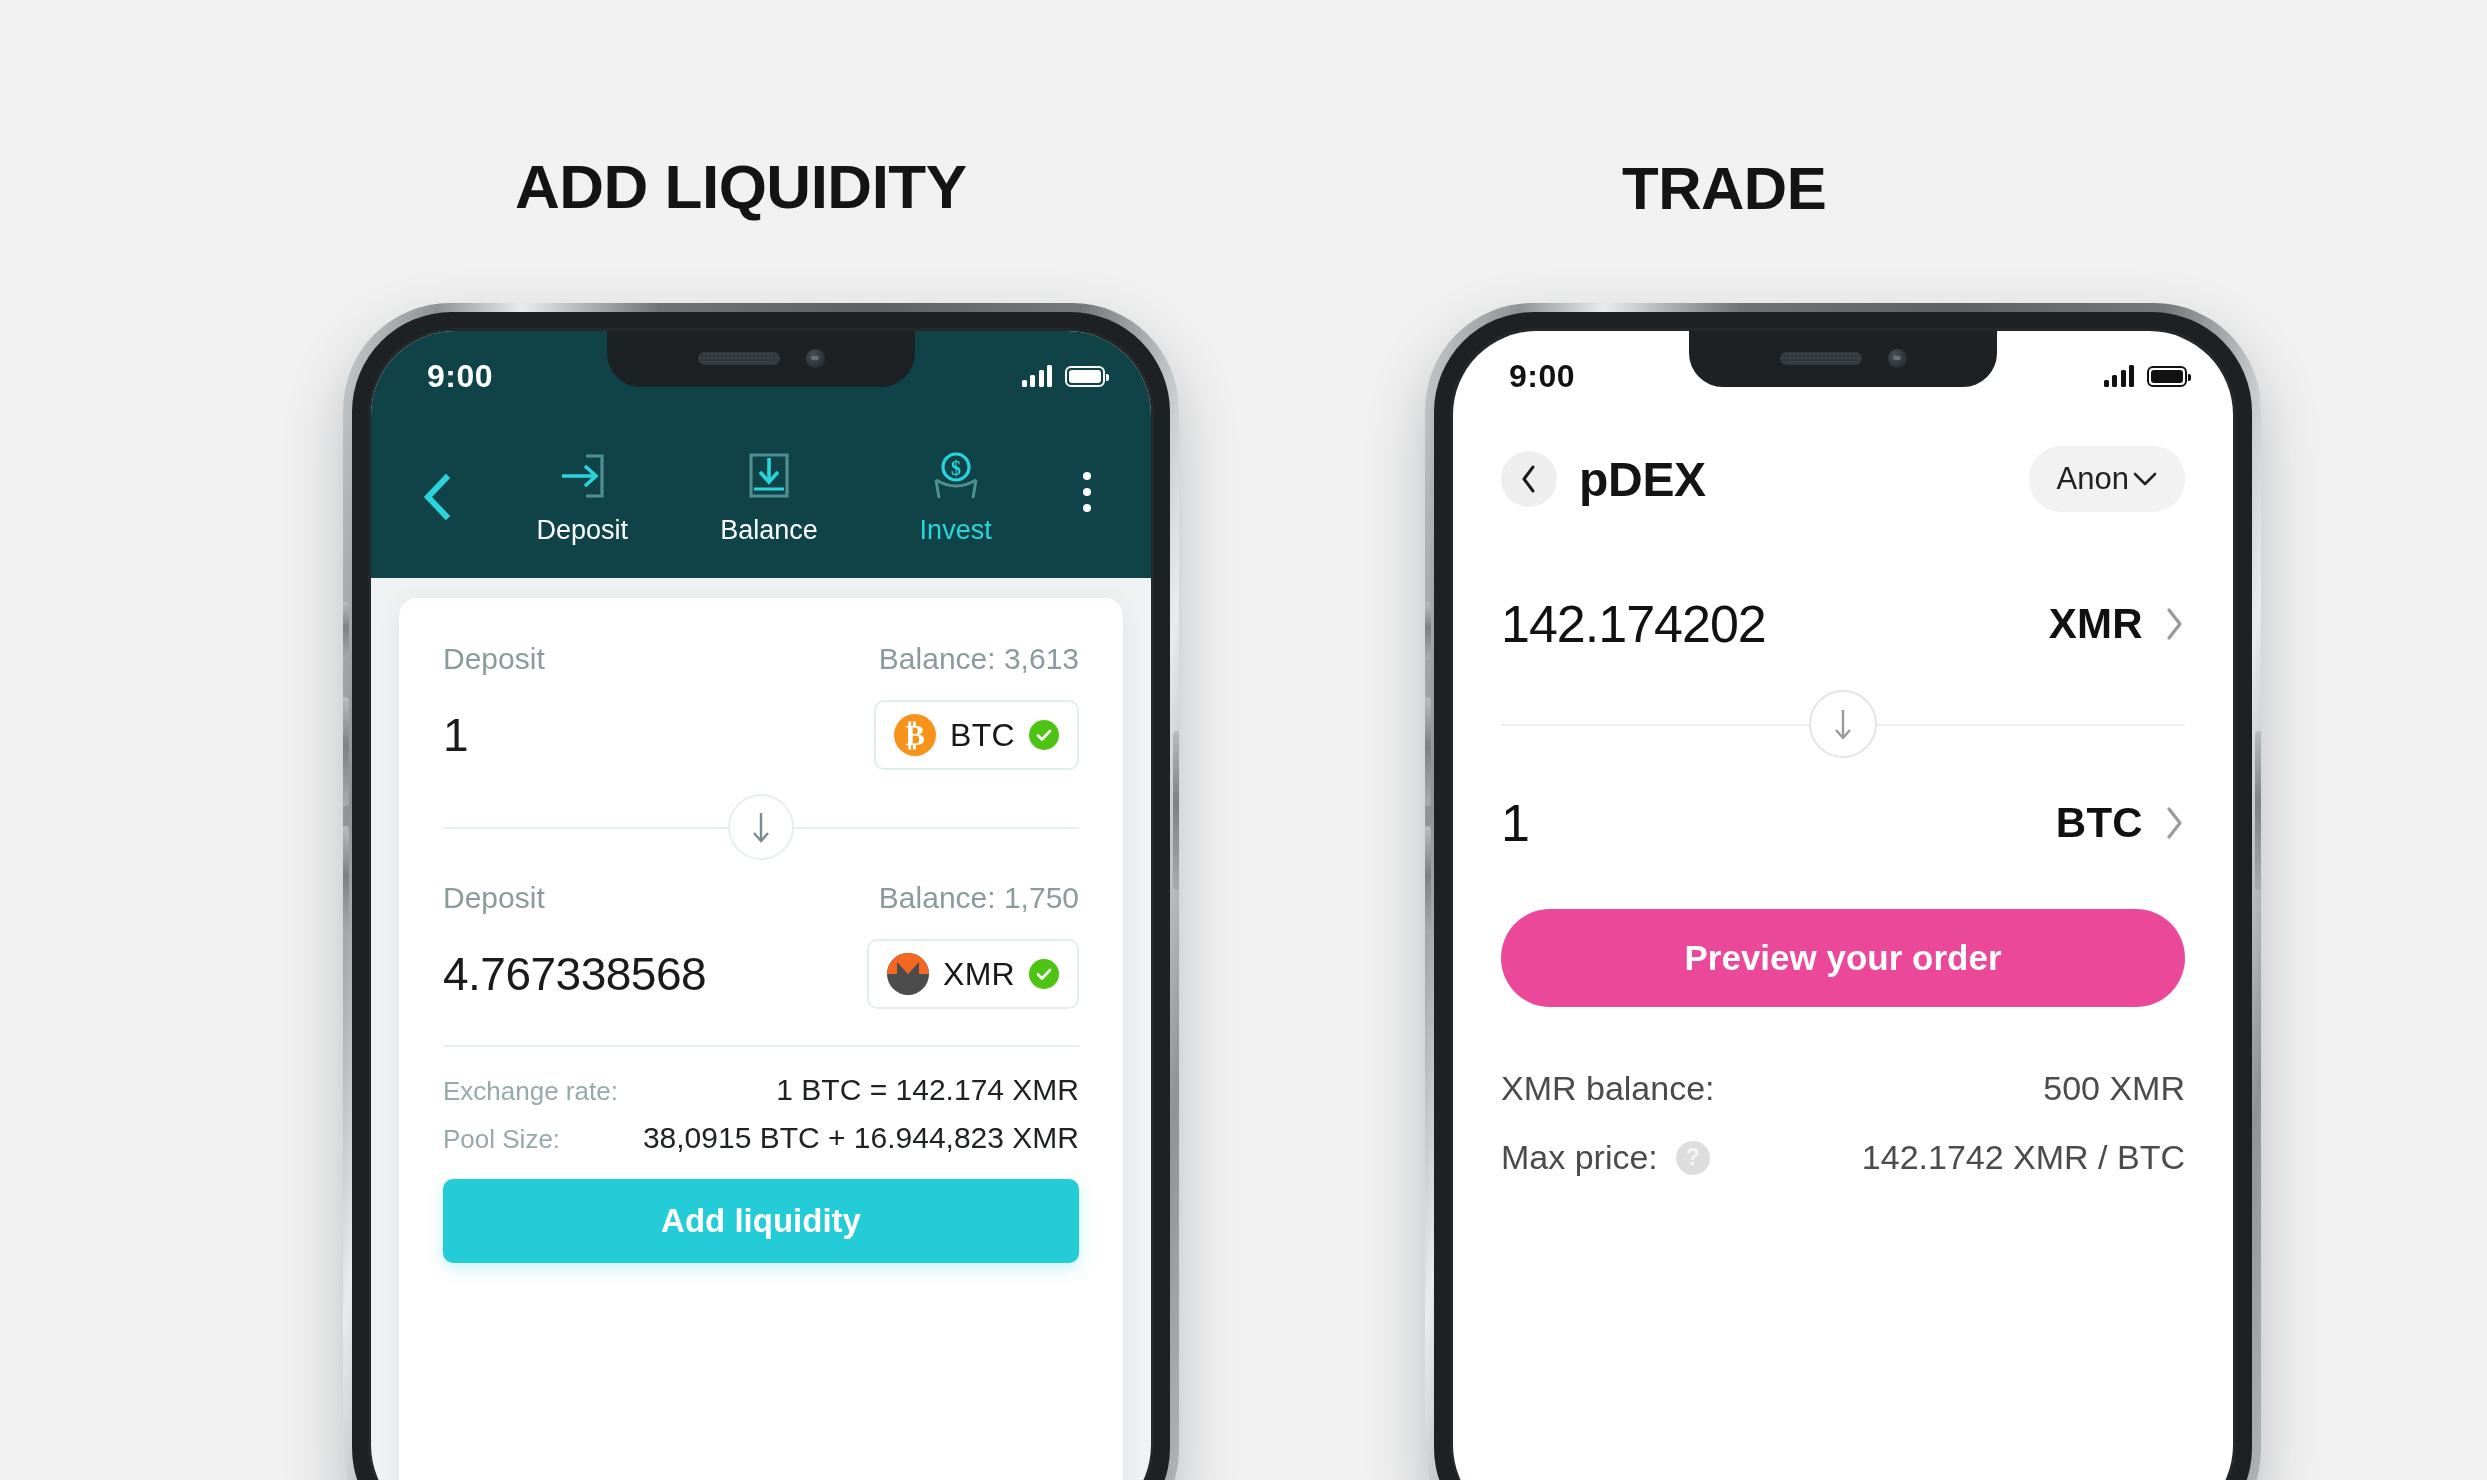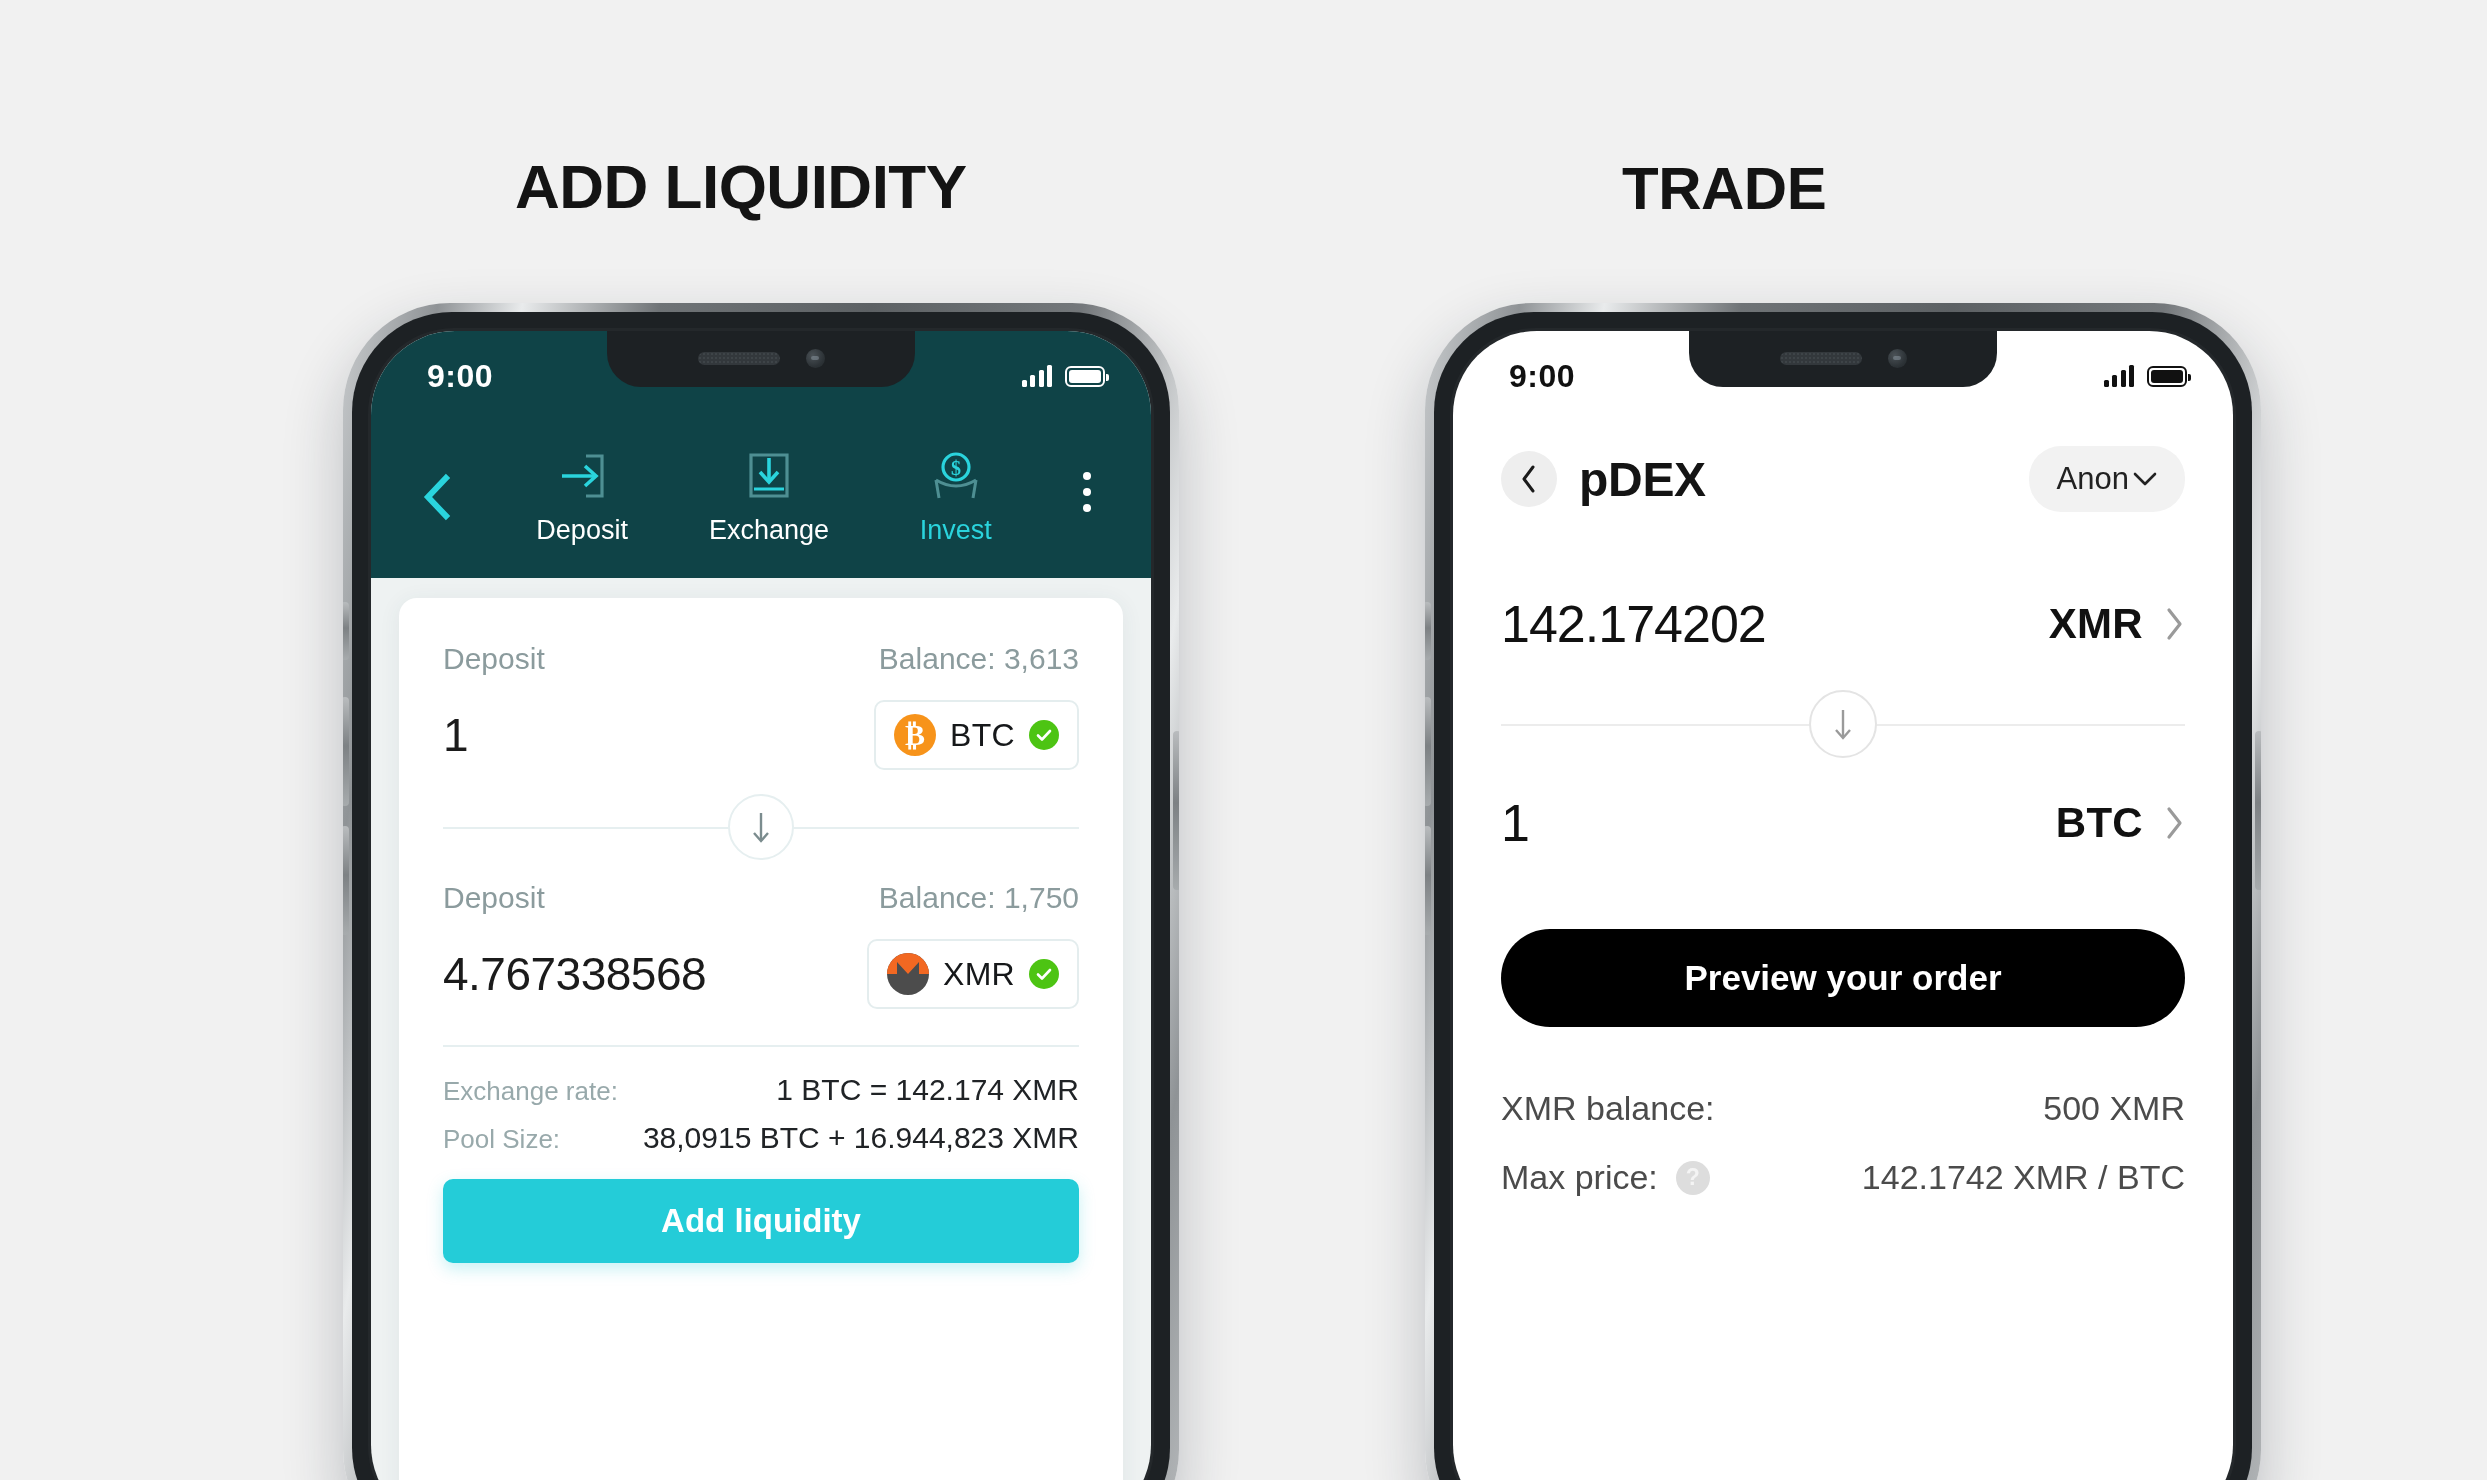--- a/index.html
+++ b/index.html
@@ -256,23 +256,23 @@
   .trade-amount { font-size: 52px; font-weight: normal; color: #111; letter-spacing: -1px; }
   .trade-token { display: flex; align-items: center; gap: 20px; }
   .trade-token-name { font-size: 42px; font-weight: bold; color: #111; letter-spacing: 0.3px; }
   .trade-divider {
     position: relative; height: 103px;
     display: flex; align-items: center; justify-content: center;
   }
   .trade-divider .divider-line { background: #ececec; }
   .trade-divider .divider-circle { border-color: #e4e4e4; width: 68px; height: 68px; }
   .cta-blue {
-    margin-top: 58px;
+    margin-top: 38px;
     width: 100%; height: 98px; border-radius: 49px;
-    background: #000000;
+    background: #ec4899;
     border: none; cursor: pointer;
     color: #fff; font-size: 35px; font-weight: bold;
     display: flex; align-items: center; justify-content: center;
   }
   .trade-info { margin-top: 62px; }
   .trade-info-row {
     display: flex; align-items: center; justify-content: space-between;
     margin-bottom: 30px;
   }
   .trade-info-key {
@@ -351,21 +351,21 @@
               <div class="nav-tab">
                 <div class="nav-tab-icon">
                   <svg width="52" height="52" viewBox="0 0 52 52">
                     <path d="M8 14 V46 H44 V14" fill="none" stroke="#4e8f93" stroke-width="3.2"></path>
                     <path d="M8 14 V5 H44 V14" fill="none" stroke="#4e8f93" stroke-width="3.2"></path>
                     <line x1="26" y1="8" x2="26" y2="31" stroke="#2ad4dd" stroke-width="3.6"></line>
                     <polyline points="17,22 26,32 35,22" fill="none" stroke="#2ad4dd" stroke-width="3.6"></polyline>
                     <line x1="11" y1="39" x2="41" y2="39" stroke="#2ad4dd" stroke-width="3.2"></line>
                   </svg>
                 </div>
-                <div class="nav-tab-label">Exchange</div>
+                <div class="nav-tab-label">Balance</div>
               </div>
 
               <div class="nav-tab active">
                 <div class="nav-tab-icon">
                   <svg width="52" height="52" viewBox="0 0 52 52">
                     <circle cx="26" cy="17" r="13" fill="none" stroke="#2ad4dd" stroke-width="3.2"></circle>
                     <text x="26" y="25" font-size="20" font-weight="bold" fill="#2ad4dd" text-anchor="middle" font-family="Liberation Serif, serif">$</text>
                     <path d="M6 30 Q26 42 46 30" fill="none" stroke="#4e8f93" stroke-width="3"></path>
                     <line x1="6" y1="30" x2="9" y2="48" stroke="#4e8f93" stroke-width="3"></line>
                     <line x1="46" y1="30" x2="43" y2="48" stroke="#4e8f93" stroke-width="3"></line>

